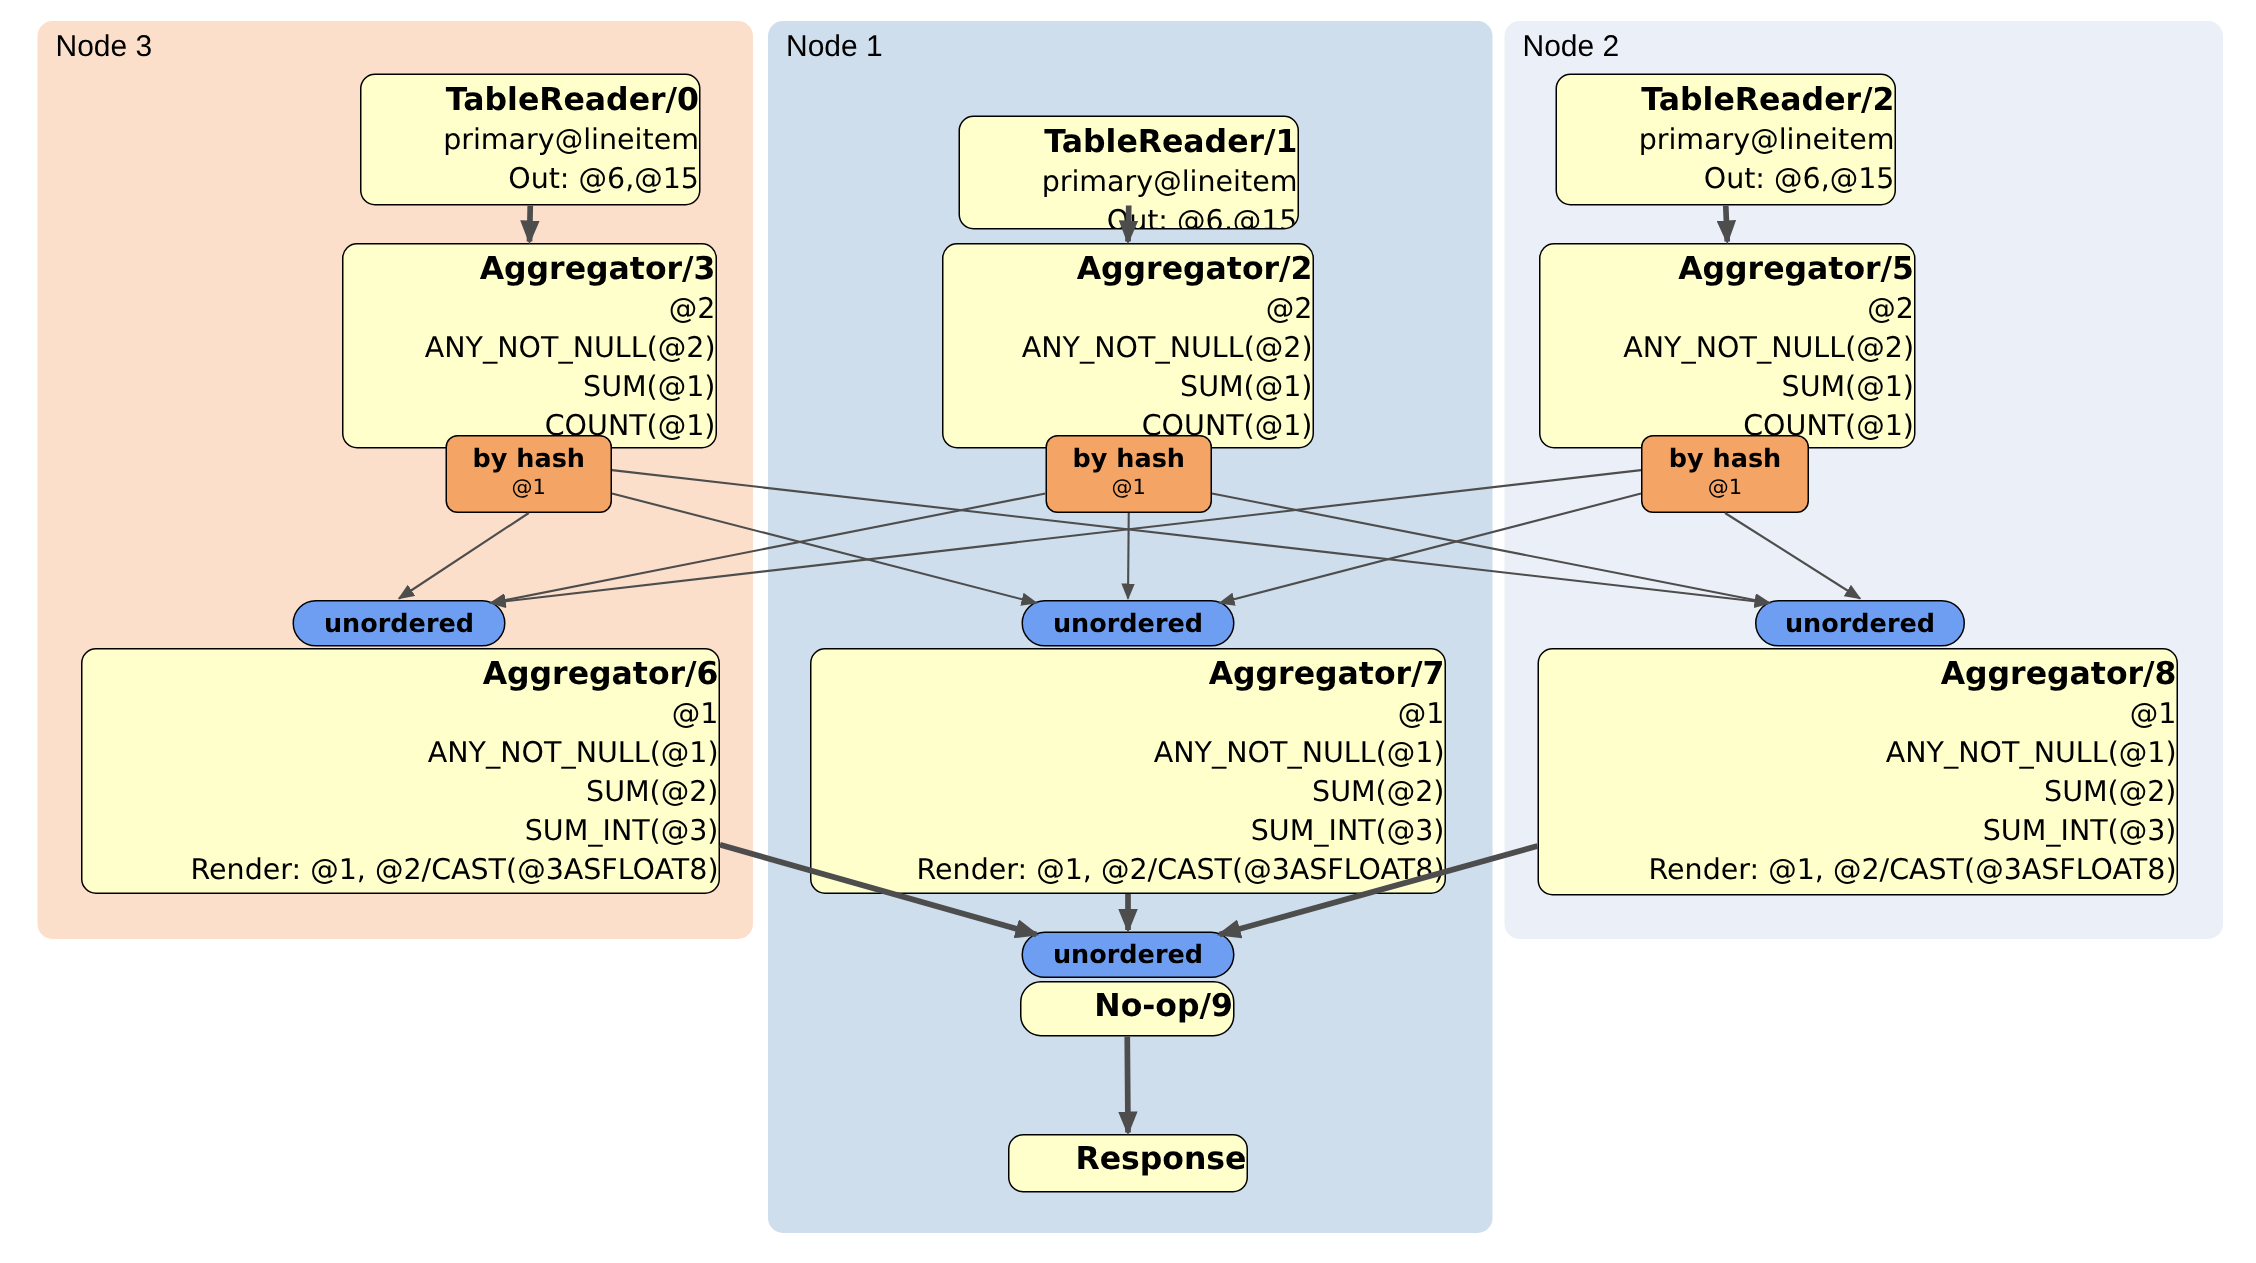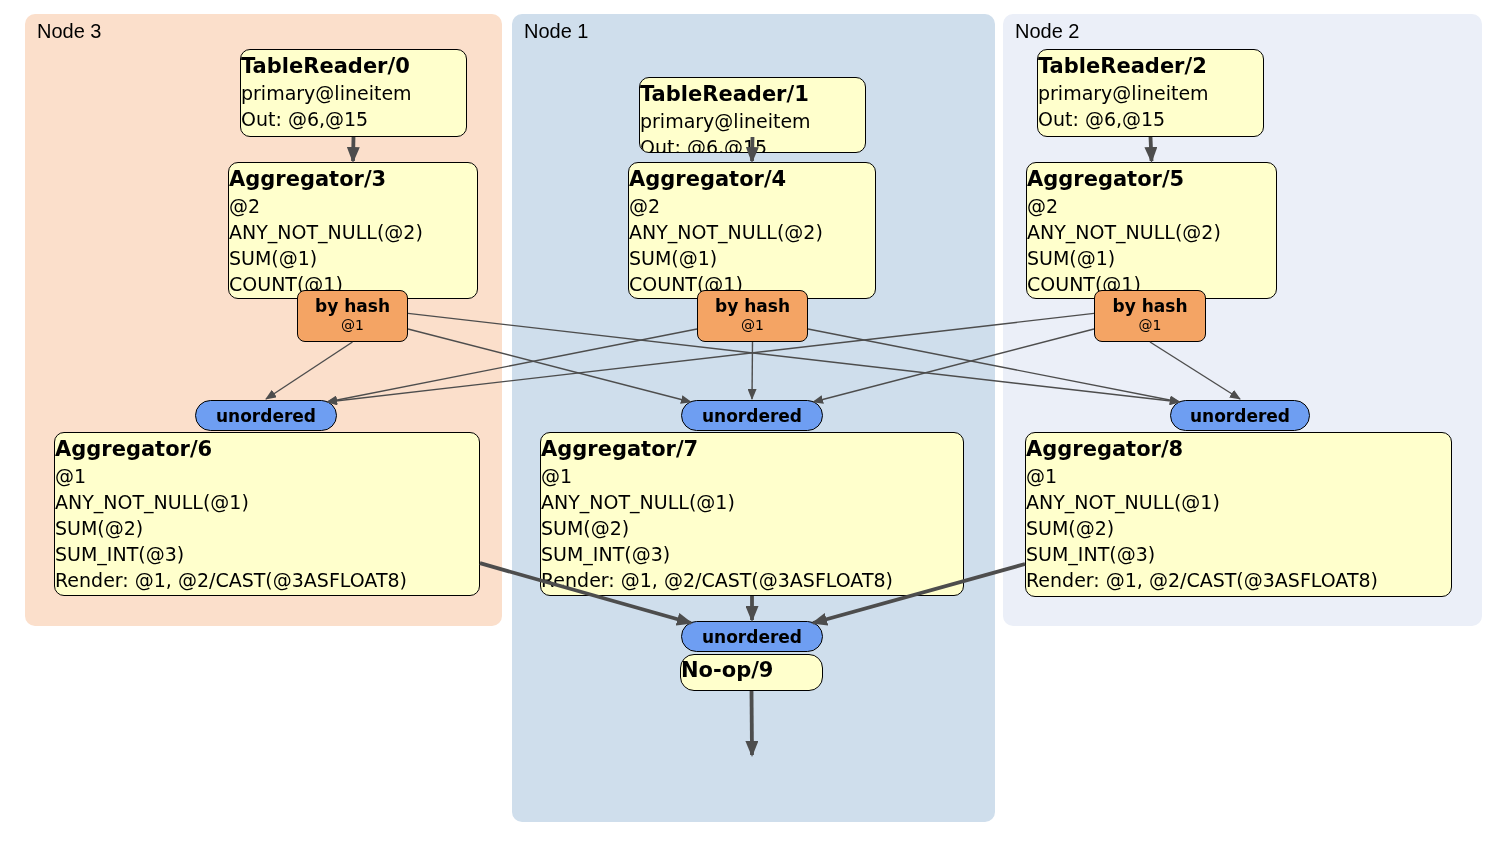--- a/index.html
+++ b/index.html
@@ -7,21 +7,21 @@
     position:relative;width:1504px;height:842px;background:#ffffff;
     font-family:"DejaVu Sans",sans-serif;color:#000;overflow:hidden;
   }
   .region{position:absolute;border-radius:10px;z-index:1;}
   .region-label{
     position:absolute;left:12px;top:6px;font-size:20px;color:#000000;
     font-family:Liberation Sans, sans-serif;white-space:nowrap;
   }
   .opbox{
     position:absolute;background:var(--c-box);border:1.6px solid var(--c-border);
-    border-radius:10px;text-align:left;z-index:10;box-sizing:border-box;overflow:hidden;
+    border-radius:10px;text-align:right;z-index:10;box-sizing:border-box;overflow:hidden;
   }
   .op-title{font-size:21px;font-weight:bold;line-height:27px;padding-top:3px;white-space:nowrap;}
   .single .op-title{line-height:29px;padding-top:1px;}
   .box-line{font-size:19px;line-height:26px;white-space:nowrap;}
   .router{
     position:absolute;background:var(--c-router);border:1.6px solid var(--c-border);
     border-radius:8px;text-align:center;z-index:20;box-sizing:border-box;
   }
   .router-label{font-size:17px;font-weight:bold;line-height:21px;padding-top:5px;white-space:nowrap;}
   .router-detail{font-size:14px;line-height:17px;white-space:nowrap;}
@@ -85,21 +85,21 @@
   </div>
 
   <div class="opbox" style="left:639px;top:49px;width:227px;height:76px;margin-top:28px;">
     <div class="op-title">TableReader/1</div>
     <div>
         <div class="box-line">primary@lineitem</div>
         <div class="box-line">Out: @6,@15</div>
       </div>
   </div>
   <div class="opbox" style="left:628px;top:162px;width:248px;height:137px;">
-    <div class="op-title">Aggregator/4</div>
+    <div class="op-title">Aggregator/2</div>
     <div>
         <div class="box-line">@2</div>
         <div class="box-line">ANY_NOT_NULL(@2)</div>
         <div class="box-line">SUM(@1)</div>
         <div class="box-line">COUNT(@1)</div>
       </div>
   </div>
   <div class="router" style="left:697px;top:290px;width:111px;height:52px;">
     <div class="router-label">by hash</div>
     <div class="router-detail">@1</div>
@@ -151,20 +151,23 @@
         <div class="box-line">Render: @1, @2/CAST(@3ASFLOAT8)</div>
       </div>
   </div>
 
   <div class="sync" style="left:681px;top:621px;width:142px;height:31px;">
     <span class="sync-label">unordered</span>
   </div>
   <div class="opbox single" style="left:680px;top:654px;width:143px;height:37px;border-radius:14px;">
     <div class="op-title">No-op/9</div>
   </div>
+  <div class="opbox single" style="left:672px;top:756px;width:160px;height:39px;">
+    <div class="op-title">Response</div>
+  </div>
 
   <svg id="edge-layer" width="1504" height="842" viewBox="0 0 1504 842">
     <defs>
       <marker id="arrow-thin" markerUnits="userSpaceOnUse" markerWidth="11" markerHeight="9" refX="10" refY="4.5" orient="auto">
         <path d="M0,0 L11,4.5 L0,9 z" fill="#4d4d4d"></path>
       </marker>
       <marker id="arrow-thick" markerUnits="userSpaceOnUse" markerWidth="16" markerHeight="13" refX="14" refY="6.5" orient="auto">
         <path d="M0,0 L16,6.5 L0,13 z" fill="#4d4d4d"></path>
       </marker>
     </defs>

